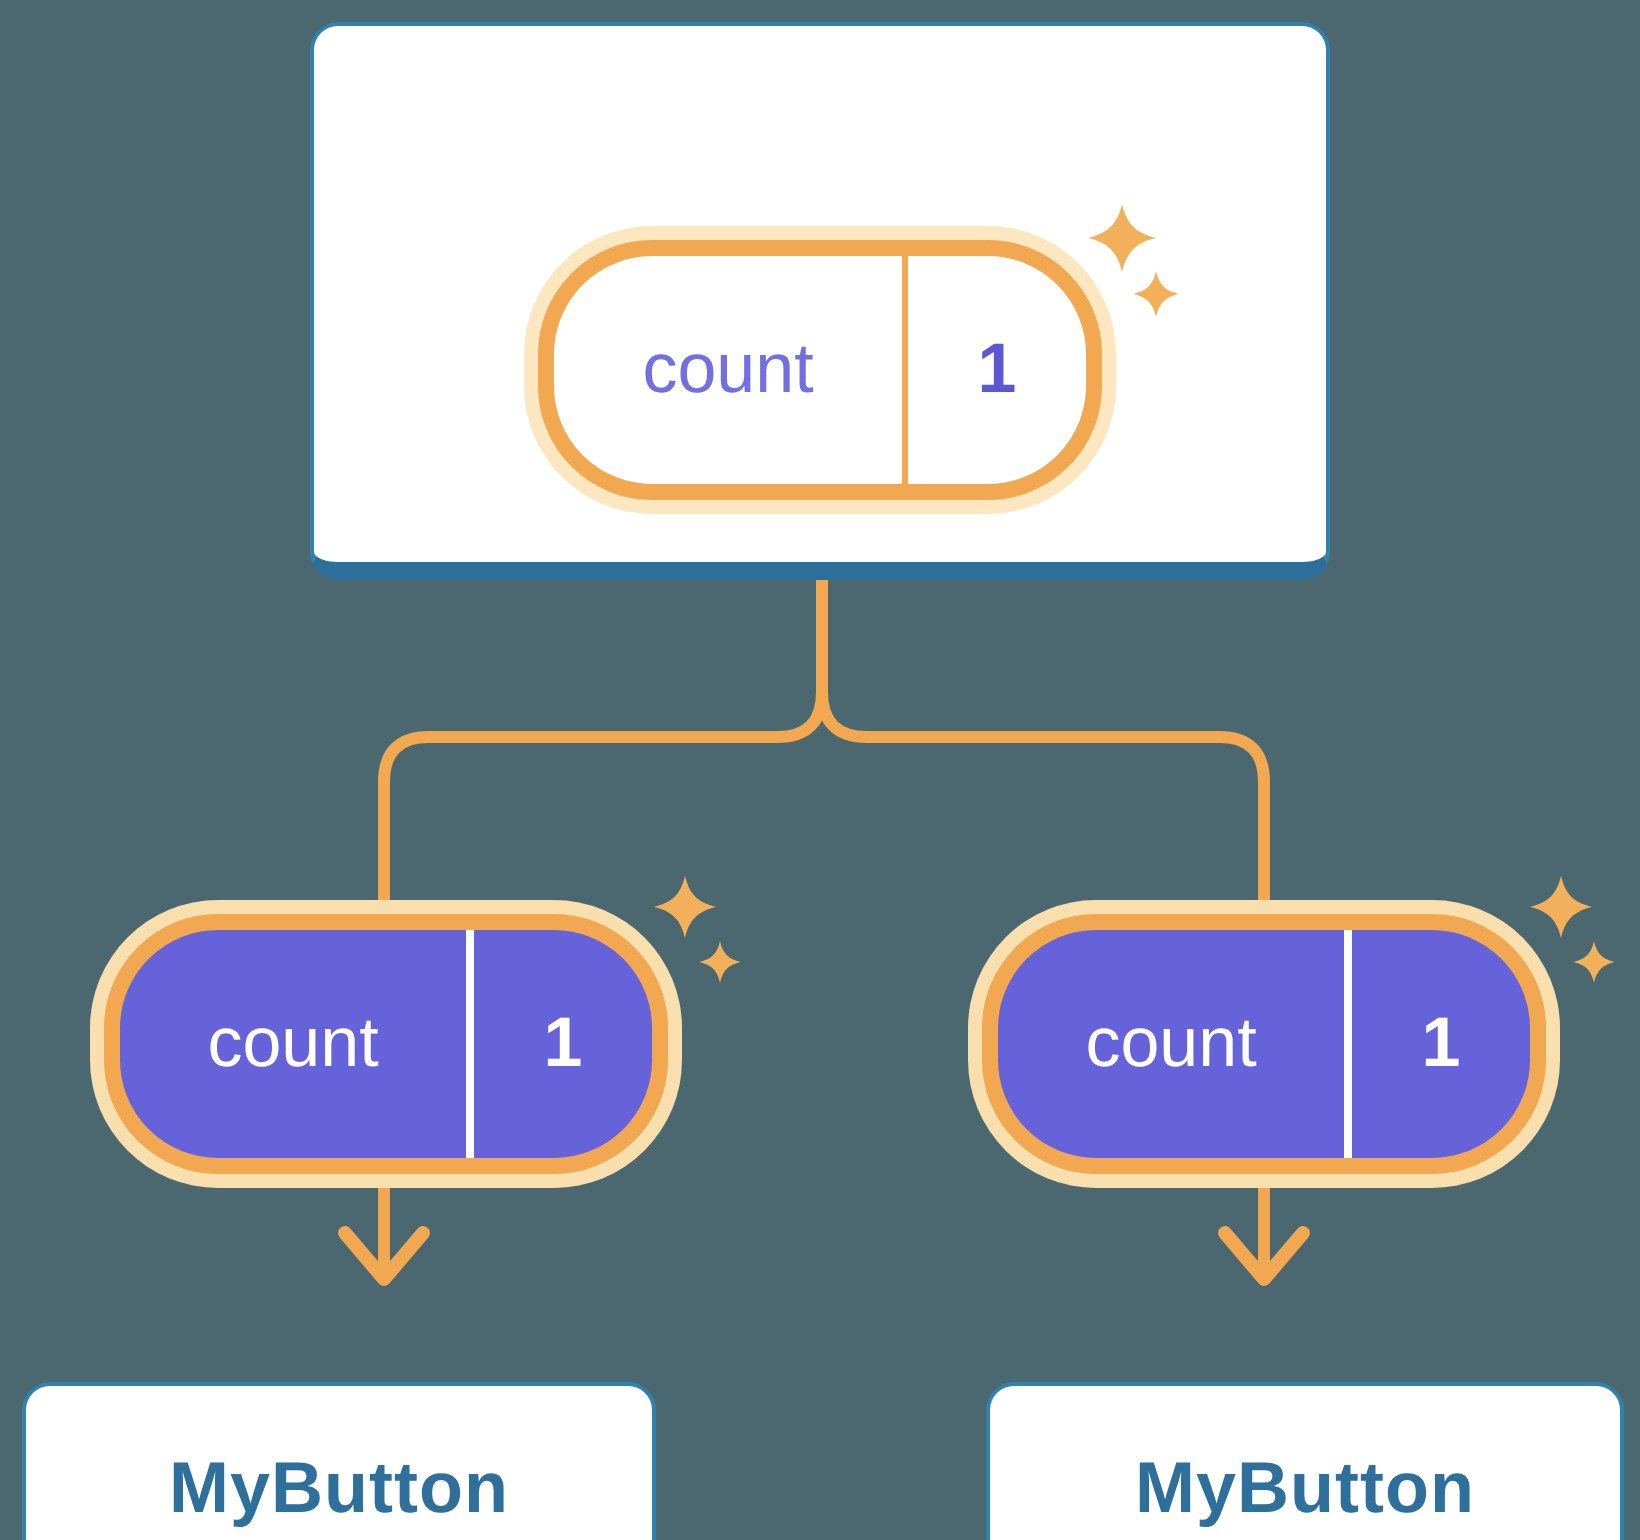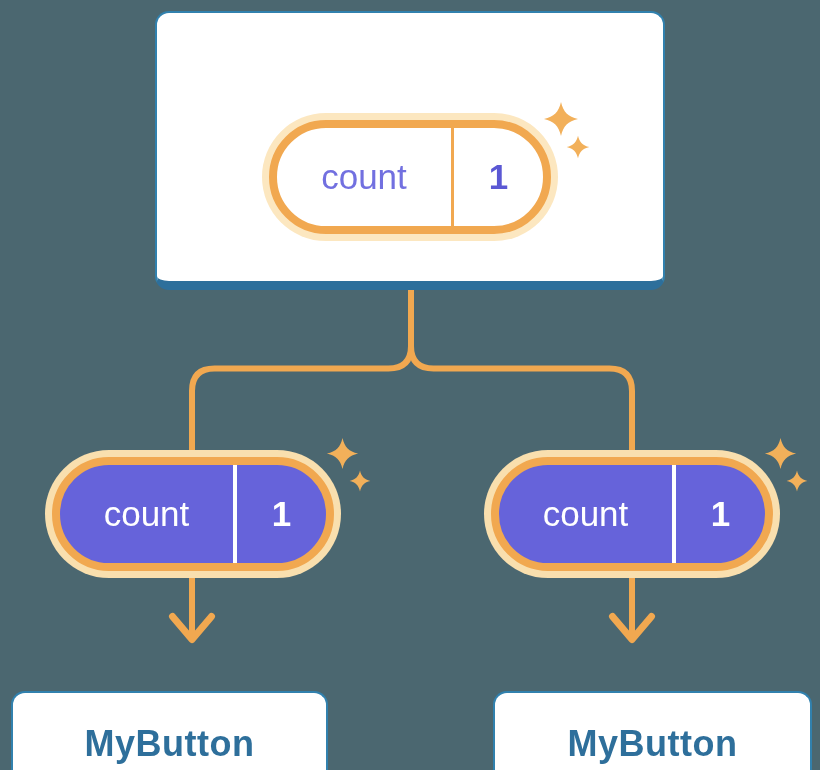--- a/index.html
+++ b/index.html
@@ -28,21 +28,21 @@
   .card-myapp{left:155px;top:11px;width:510px;height:279px;}
   .card-mybutton{width:317px;height:112px;top:647px;display:flex;align-items:center;justify-content:center;margin-top:44px;}
   .card-mybutton.left{left:11px;}
   .card-mybutton.right{left:493px;width:319px;}
   .card-title{
     color:var(--component-text);font-size:36px;font-weight:bold;letter-spacing:.5px;
   }
   .card-myapp .card-title{position:absolute;left:0;top:36px;width:100%;text-align:center;}
 
   .pill{
-    position:absolute;width:296px;height:128px;border-radius:64px;
+    position:absolute;width:296px;height:144px;border-radius:64px;
     box-sizing:border-box;padding:7px;z-index:3;
   }
   .pill-inner{
     width:100%;height:100%;box-sizing:border-box;border-radius:57px;
     border:8px solid var(--pill-ring);display:flex;overflow:hidden;align-items:stretch;
   }
   .pill-name{flex:1;display:flex;align-items:center;justify-content:center;font-size:35px;}
   .pill-divider{width:3px;align-self:stretch;}
   .pill-value{width:89px;display:flex;align-items:center;justify-content:center;font-size:35px;font-weight:bold;}
 

